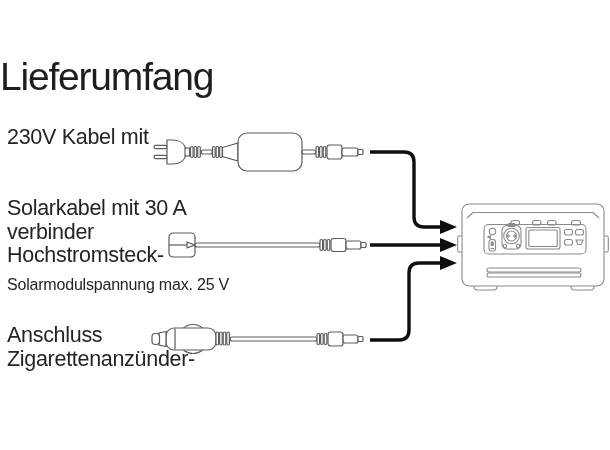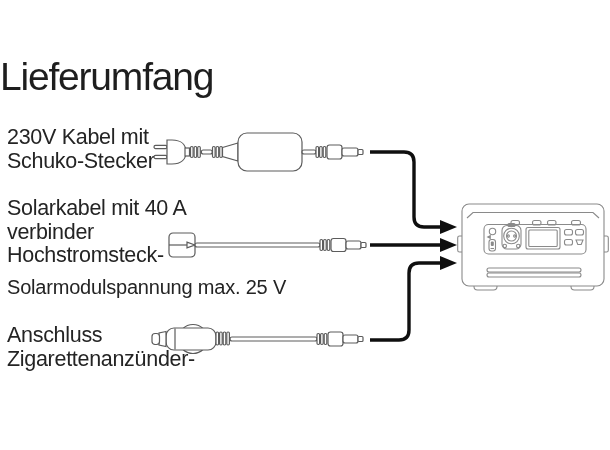--- a/index.html
+++ b/index.html
@@ -14,42 +14,41 @@
     font-size:39px;line-height:46px;
     letter-spacing:-1.2px;color:#1e1e1e;white-space:nowrap;
   }
   .label{
     position:absolute;left:7px;
     font-size:21.5px;line-height:23.6px;letter-spacing:-0.3px;color:#242424;
   }
   .label div{white-space:nowrap;}
   .note{
     position:absolute;left:7px;top:276px;
-    font-size:20px;letter-spacing:-0.2px;color:#242424;white-space:nowrap;
+    font-size:16px;letter-spacing:-0.2px;color:#242424;white-space:nowrap;
   }
   .lbl1{top:126px;}
   .lbl2{top:197px;}
   .lbl3{top:324px;}
   svg{position:absolute;display:block;}
   .art{stroke:#5c5c5c;fill:none;stroke-width:1.2;}
   .artf{stroke:#5c5c5c;fill:#ffffff;stroke-width:1.2;}
   .dev{stroke:#8a8a8a;fill:none;stroke-width:1.1;}
   .devf{stroke:#8a8a8a;fill:#ffffff;stroke-width:1.1;}
   .devd{stroke:none;fill:#8a8a8a;}
   .arrow-line{stroke:#0f0f0f;stroke-width:3.4;fill:none;}
   .arrow-head{fill:#0f0f0f;stroke:none;}
 </style>
 </head>
 <body>
 
 <div class="title">Lieferumfang</div>
 
 <div class="label lbl1">
   <div>230V Kabel mit</div>
-  <div>Schuko-Stecker</div>
 </div>
 
 <svg style="left:152px;top:128px;" width="216" height="48" viewBox="0 0 216 48">
   <g>
     <rect class="artf" x="2" y="17.4" width="13" height="3.2" rx="1.5"></rect>
     <rect class="artf" x="2" y="27.4" width="13" height="3.2" rx="1.5"></rect>
     <path class="artf" d="M15,12 h5 c9.5,0 14,5 14,12 s-4.5,12 -14,12 h-5 z"></path>
     <rect class="artf" x="33" y="20" width="4.5" height="8"></rect>
   </g>
   <g>
@@ -68,21 +67,21 @@
     <rect class="artf" x="164" y="18.5" width="2.6" height="11" rx="1.2"></rect>
     <rect class="artf" x="167.6" y="18.5" width="2.6" height="11" rx="1.2"></rect>
     <rect class="artf" x="171.2" y="18.5" width="2.6" height="11" rx="1.2"></rect>
     <rect class="artf" x="175" y="17" width="15" height="14" rx="2.5"></rect>
     <rect class="artf" x="190" y="20" width="16" height="8" rx="2"></rect>
     <rect class="artf" x="206" y="21.5" width="5" height="5" rx="1"></rect>
   </g>
 </svg>
 
 <div class="label lbl2">
-  <div>Solarkabel mit 40 A</div>
+  <div>Solarkabel mit 30 A</div>
   <div>verbinder</div>
   <div>Hochstromsteck-</div>
 </div>
 
 <svg style="left:166px;top:228px;" width="202" height="34" viewBox="0 0 202 34">
   <g>
     <rect class="artf" x="3" y="5" width="26" height="24" rx="4"></rect>
     <path class="art" d="M3,17 H29"></path>
     <path class="artf" d="M29,17 l-8,-2.8 v5.6 z"></path>
   </g>

